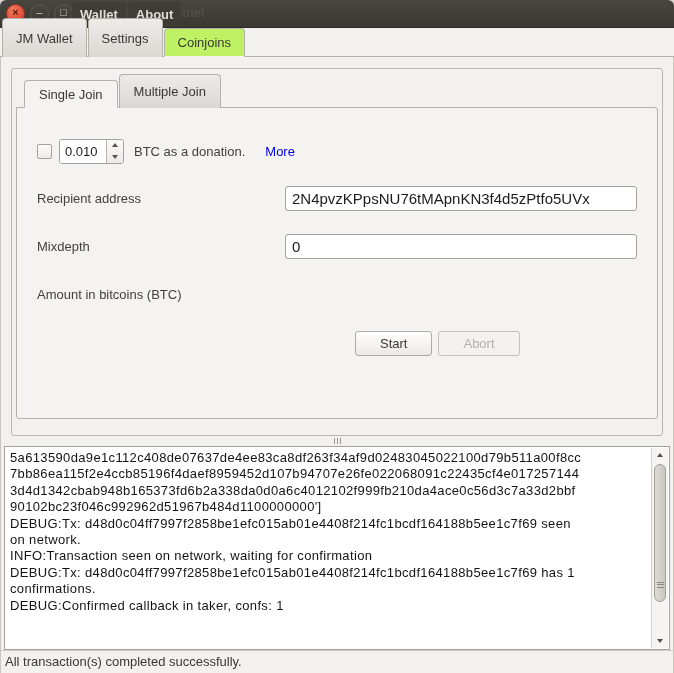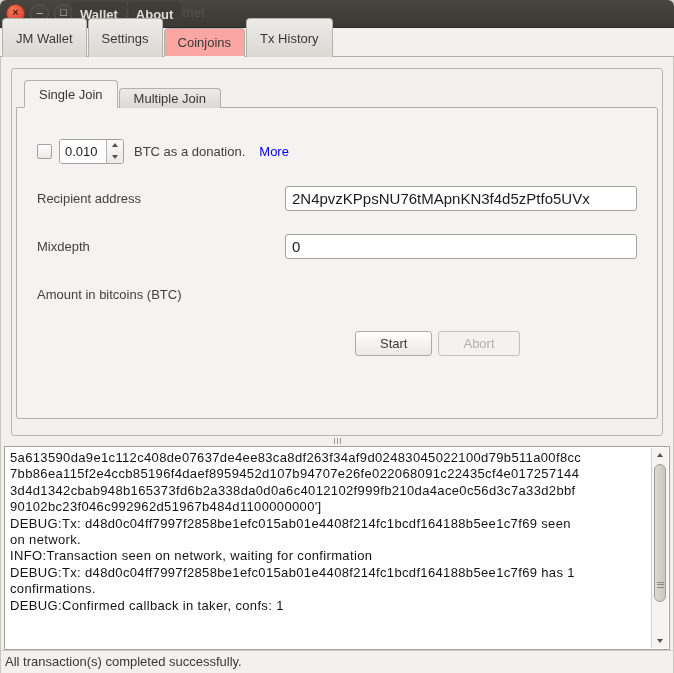--- a/index.html
+++ b/index.html
@@ -22,52 +22,52 @@
   .menubar { position:absolute; left:72px; top:0; height:28px; display:flex; align-items:center; }
   .menu-item { color:#dfdcd6; font-weight:bold; padding:5px 8px; background:rgba(62,60,55,0.85); border-radius:2px; }
   .menu-item + .menu-item { margin-left:2px; }
 
   
   .tabbar { height:29px; display:flex; align-items:flex-end; padding-left:2px; position:relative; flex:0 0 29px; }
   .tabbar:after { content:""; position:absolute; left:0; right:0; bottom:0; height:1px; background:#b4b0aa; }
   .tab { height:39px; padding:0 13px; display:flex; align-items:center; border:1px solid #b4b0aa;
          border-bottom:none; border-radius:4px 4px 0 0; margin-right:1px;
          background:linear-gradient(#edebe8,#dbd8d4); position:relative; z-index:1; cursor:default; }
-  .tab.active { background:#fca5a5; height:29px; z-index:3; border-bottom:1px solid #f6f5f4; }
+  .tab.active { background:#bef264; height:29px; z-index:3; border-bottom:1px solid #f6f5f4; }
 
   
   .outer-pane { flex:1 1 auto; background:#f2f1f0; border-left:1px solid #c9c5c0; border-right:1px solid #c9c5c0;
                 display:flex; flex-direction:column; overflow:hidden; }
 
   .group-frame { margin:11px 10px 0; height:368px; border:1px solid #b9b5af; border-radius:3px;
                  background:#f2f1f0; padding:11px 4px 16px; display:flex; flex-direction:column; }
 
   .inner-tabbar { display:flex; align-items:flex-end; padding-left:8px; height:28px; position:relative; }
-  .inner-tab { height:20px; padding:0 14px; display:flex; align-items:center; border:1px solid #b4b0aa;
+  .inner-tab { height:34px; padding:0 14px; display:flex; align-items:center; border:1px solid #b4b0aa;
                border-bottom:none; border-radius:4px 4px 0 0; margin-right:1px;
                background:linear-gradient(#edebe8,#dbd8d4); cursor:default; }
   .inner-tab.active { background:#f4f3f2; height:28px; border-bottom:1px solid #f4f3f2; position:relative; z-index:2; }
   .inner-pane { flex:1; border:1px solid #b4b0aa; border-radius:0 3px 3px 3px; background:#f4f3f2;
                 margin-top:-1px; padding:30px 20px 0; }
 
   
   .form-row { display:flex; align-items:center; height:26px; margin-bottom:22px; }
   .form-label { flex:0 0 248px; color:#43413d; }
   .text-input { flex:1; height:25px; border:1px solid #a5a19b; border-radius:3px; background:#ffffff;
                 padding:0 6px; font-family:"Liberation Sans",sans-serif; font-size:15px; color:#1c1c1c; }
   .checkbox { width:15px; height:15px; border:1px solid #a5a19b; border-radius:2px;
               background:linear-gradient(#fdfdfd,#eceae7); margin-right:7px; flex:0 0 15px; }
   .donate-label { margin-right:8px; color:#43413d; }
   .spinbox { display:flex; height:25px; border:1px solid #a5a19b; border-radius:3px; background:#fff; overflow:hidden; margin-right:10px; }
   .spin-value { width:46px; border:none; padding:0 5px; font-family:"Liberation Sans",sans-serif; font-size:13px; color:#1c1c1c; }
   .spin-btns { width:17px; border-left:1px solid #b9b5af; display:flex; flex-direction:column; background:linear-gradient(#fbfaf9,#eceae7); }
   .spin-up, .spin-down { flex:1; display:flex; align-items:center; justify-content:center; cursor:default; }
   .arr-up { width:0; height:0; border-left:3px solid transparent; border-right:3px solid transparent; border-bottom:4px solid #56534d; }
   .arr-down { width:0; height:0; border-left:3px solid transparent; border-right:3px solid transparent; border-top:4px solid #56534d; }
-  .more-link { color:#0000ee; margin-left:6px; cursor:pointer; }
+  .more-link { color:#0000ee; margin-left:12px; cursor:pointer; }
 
   .btn-row { display:flex; margin-left:318px; margin-top:24px; }
   .btn { height:25px; padding:0 24px; border:1px solid #aeaaa4; border-radius:3px;
          background:linear-gradient(#fefefe,#ebe9e6); font-family:"Liberation Sans",sans-serif;
          font-size:13px; color:#3a3834; margin-right:6px; }
   .btn.disabled { color:#b3afa9; background:#f3f2f0; border-color:#c4c0ba; }
 
   
   .splitter { height:10px; display:flex; align-items:center; justify-content:center; flex:0 0 10px; }
   .grip { display:flex; }
@@ -110,21 +110,20 @@
     <div class="menubar">
       <span class="menu-item">Wallet</span>
       <span class="menu-item">About</span>
     </div>
   </div>
 
   <div class="tabbar">
     <div class="tab">JM Wallet</div>
     <div class="tab">Settings</div>
     <div class="tab active">Coinjoins</div>
-    <div class="tab">Tx History</div>
   </div>
 
   <div class="outer-pane">
 
     <div class="group-frame">
       <div class="inner-tabbar">
         <div class="inner-tab active">Single Join</div>
         <div class="inner-tab">Multiple Join</div>
       </div>
 

